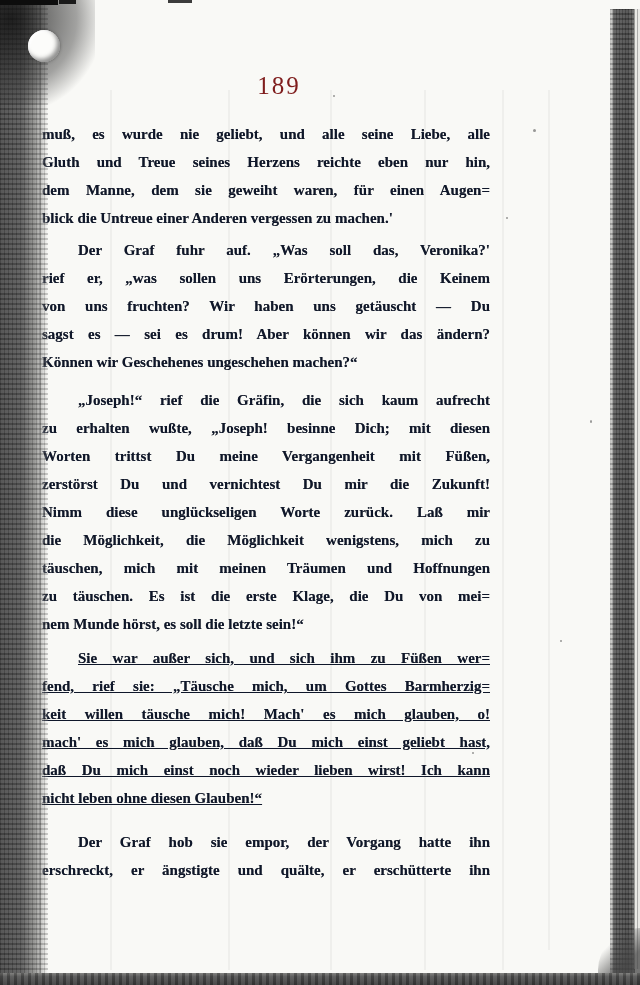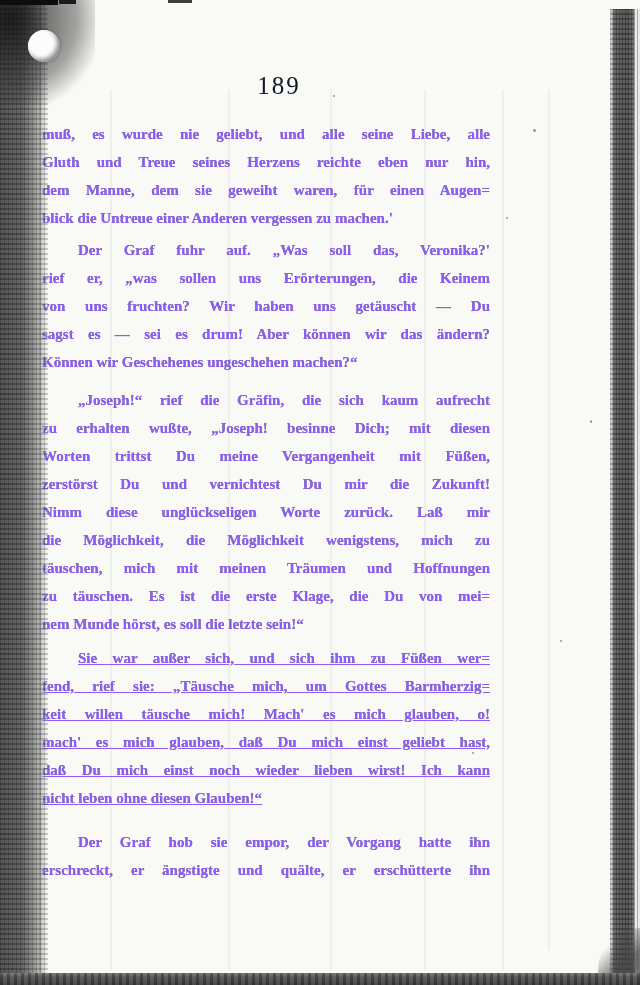--- a/index.html
+++ b/index.html
@@ -69,25 +69,25 @@
   
   .speck{position:absolute;background:rgba(30,30,30,0.45);border-radius:50%;width:3px;height:3px;}
   .k1{left:533px;top:129px;} .k2{left:506px;top:217px;width:2px;height:2px;}
   .k3{left:333px;top:95px;width:2px;height:2px;} .k4{left:560px;top:640px;width:2px;height:2px;}
   .k5{left:472px;top:752px;width:2px;height:2px;} .k6{left:590px;top:420px;width:2px;height:3px;}
   
   .page-number{
     position:absolute;left:42px;top:72px;width:448px;
     text-align:center;
     transform:translateX(13px);
-    font-size:25px;letter-spacing:2px;color:#0f172a;
+    font-size:25px;letter-spacing:2px;color:#7f1d1d;
   }
   .textblock{
     position:absolute;left:42px;top:120px;width:448px;
-    color:#8b5cf6;
+    color:#0f172a;
     font-size:15px;font-weight:bold;line-height:28px;
     text-shadow:0 0 0.5px rgba(20,20,20,0.55);
   }
   .para{margin:0;}
   .p2{margin-top:4px;} .p3{margin-top:10px;} .p4{margin-top:6px;text-decoration:underline;} .p5{margin-top:16px;}
   .line{text-align:justify;text-align-last:justify;white-space:normal;}
   .line.end{text-align-last:left;}
   .line.ind{text-indent:36px;}
 </style>
 </head>

